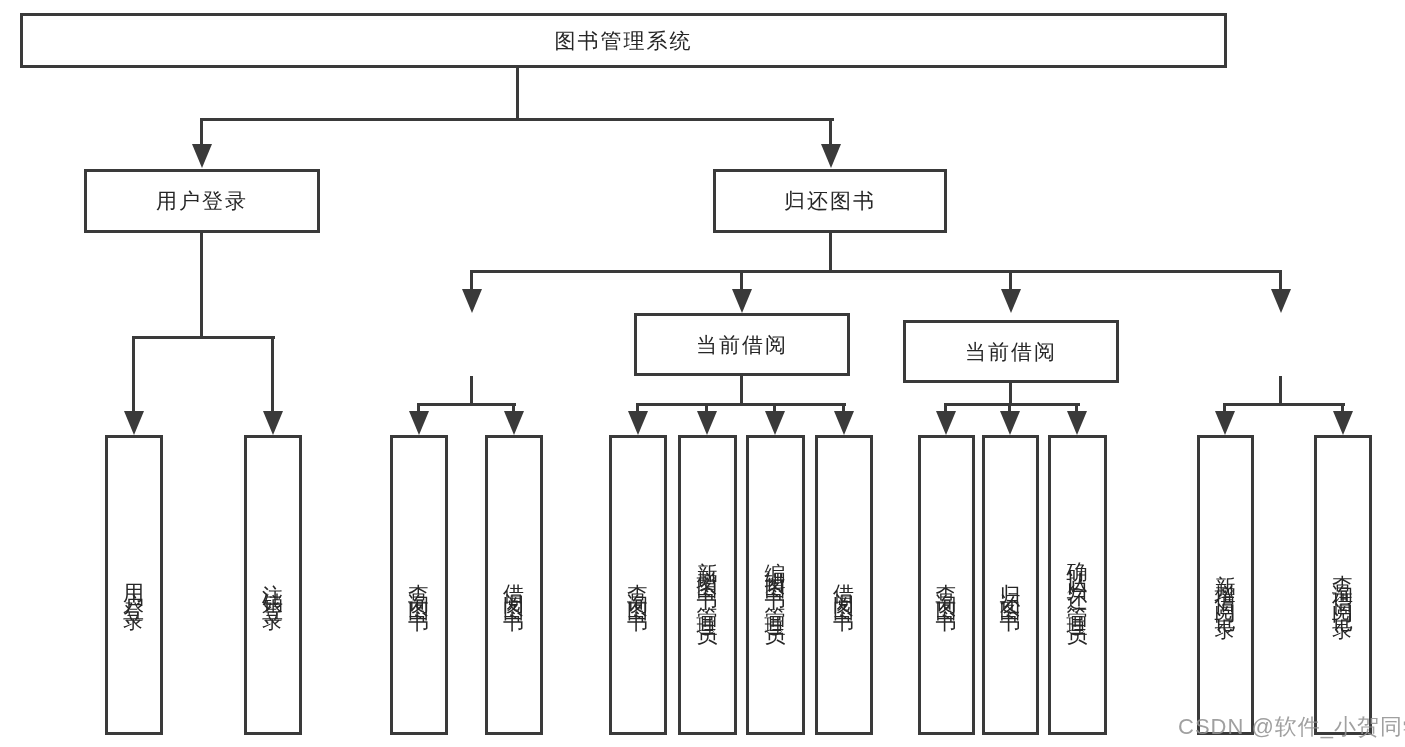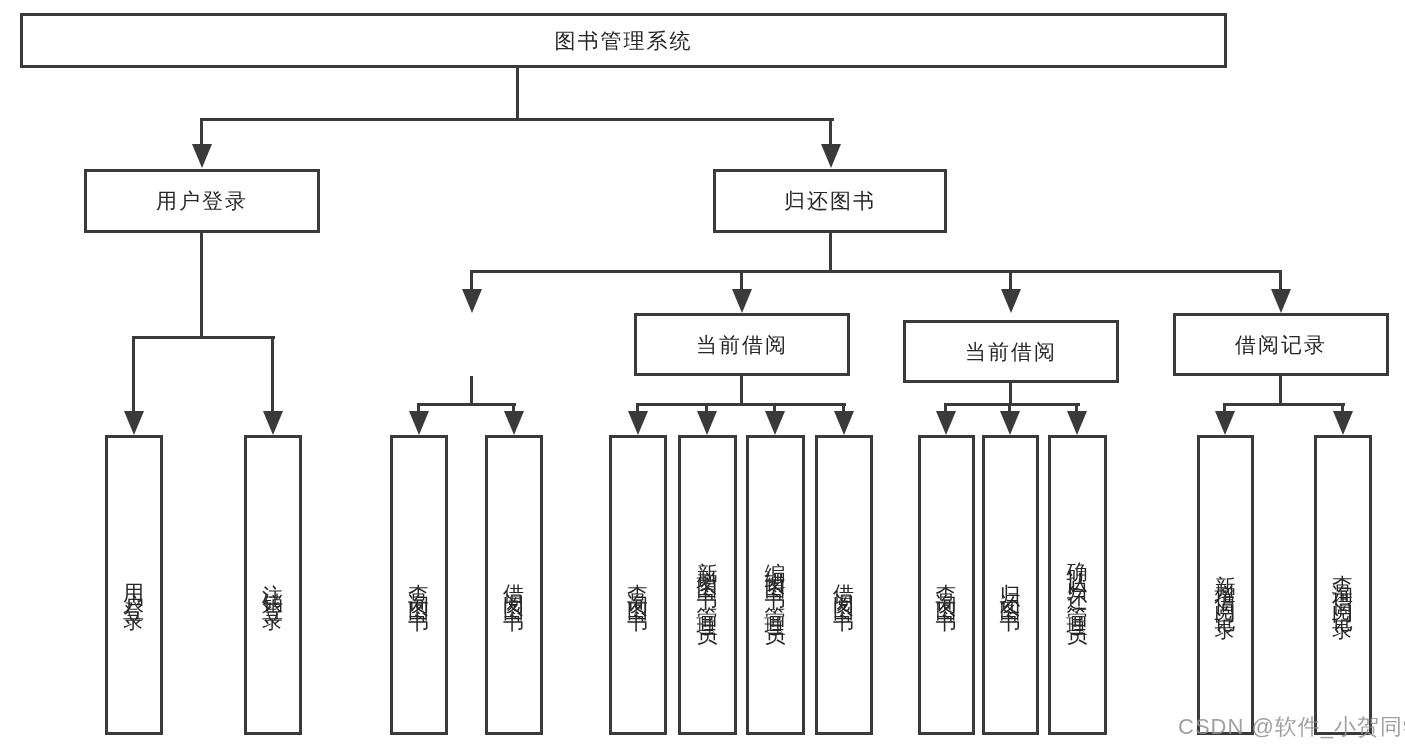--- a/index.html
+++ b/index.html
@@ -93,21 +93,20 @@
   <div class="vl" style="left:1341px;top:403px;height:12px"></div>
   <div class="ah" style="left:1333px;top:411px"></div>
 
   <div class="box" style="left:20px;top:13px;width:1207px;height:55px">图书管理系统</div>
 
   <div class="box" style="left:84px;top:169px;width:236px;height:64px">用户登录</div>
   <div class="box" style="left:713px;top:169px;width:234px;height:64px">归还图书</div>
 
   <div class="box" style="left:634px;top:313px;width:216px;height:63px">当前借阅</div>
   <div class="box" style="left:903px;top:320px;width:216px;height:63px">当前借阅</div>
-  <div class="box" style="left:1173px;top:313px;width:216px;height:63px">借阅记录</div>
 
   <div class="box vbox" style="left:105px;top:435px;width:58px;height:300px">用户登录</div>
   <div class="box vbox" style="left:244px;top:435px;width:58px;height:300px">注销登录</div>
 
   <div class="box vbox" style="left:390px;top:435px;width:58px;height:300px">查询图书</div>
   <div class="box vbox" style="left:485px;top:435px;width:58px;height:300px">借阅图书</div>
 
   <div class="box vbox" style="left:609px;top:435px;width:58px;height:300px">查询图书</div>
   <div class="box vbox" style="left:678px;top:435px;width:59px;height:300px">新增图书（管理员）</div>
   <div class="box vbox" style="left:746px;top:435px;width:59px;height:300px">编辑图书（管理员）</div>

